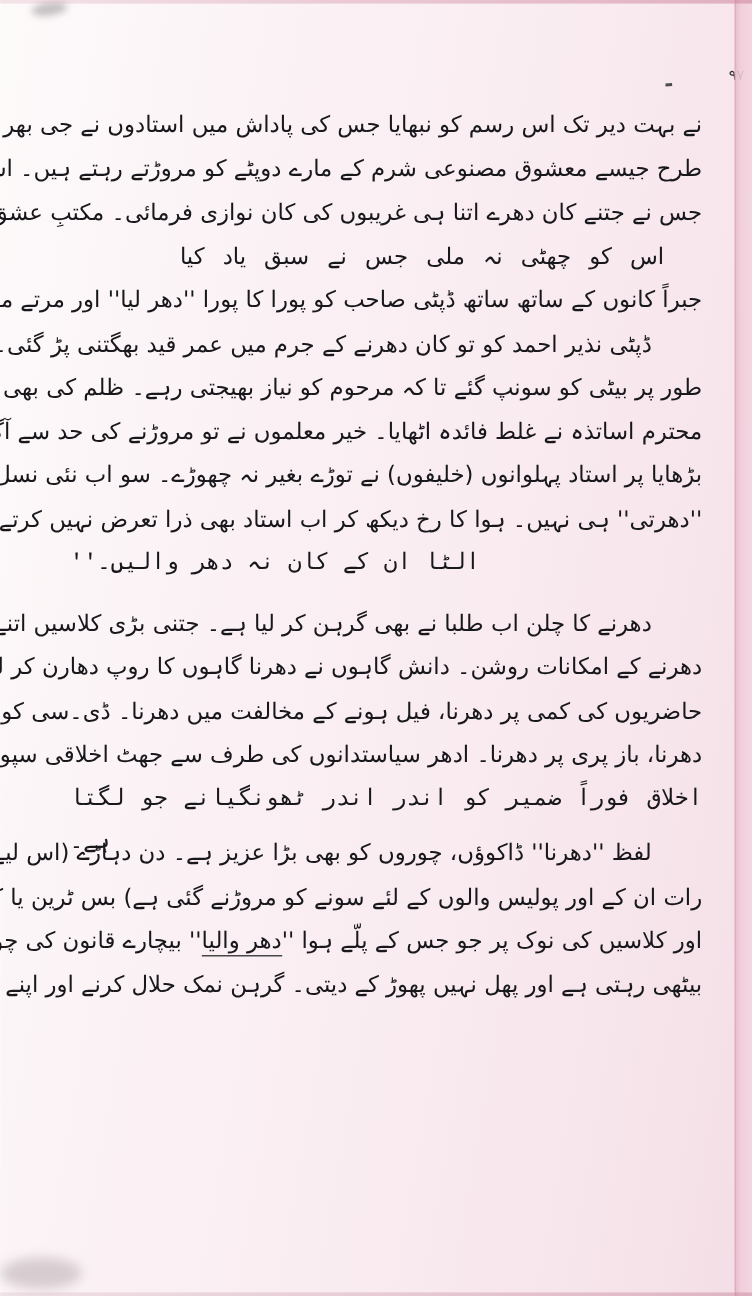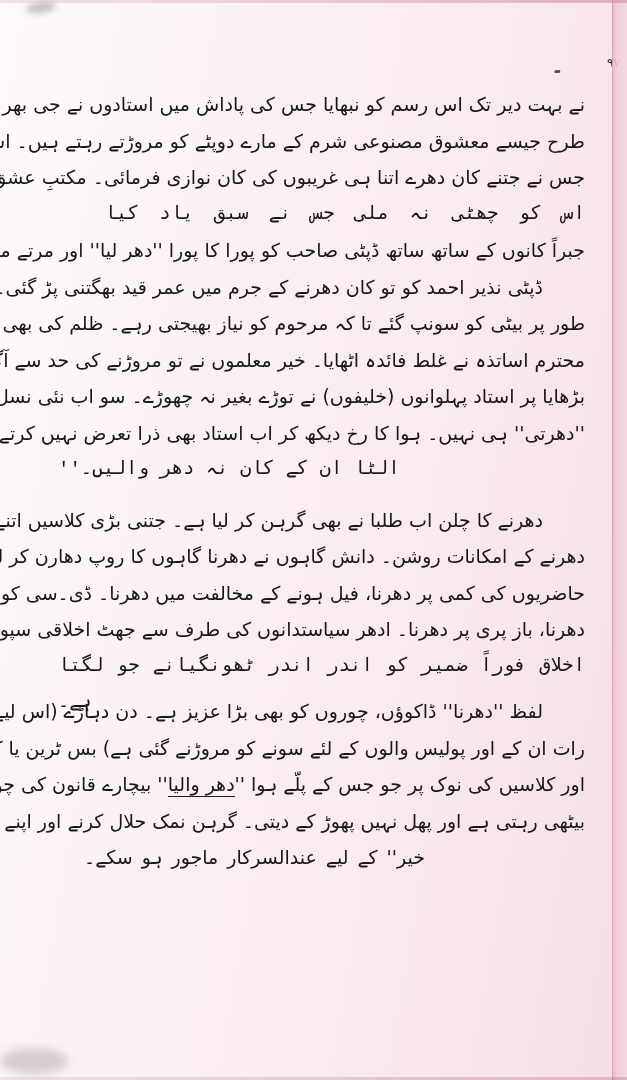--- a/index.html
+++ b/index.html
@@ -56,21 +56,20 @@
     height:36.5px;line-height:36.5px;white-space:nowrap;
     text-align:justify;text-align-last:justify;text-justify:inter-word;
     overflow:visible;
   }
   .line.indent-first{padding-right:42px;}
   .line.end-left{text-align-last:left;white-space:normal;font-family:Liberation Mono, monospace;}
   .line.end-inset{text-align-last:justify;padding-right:160px;padding-left:26px;}
   .line.verse{
     text-align:center;text-align-last:center;word-spacing:9px;
     padding-left:60px;
-    font-family:Liberation Mono, monospace;
   }
   .ul{border-bottom:1.5px solid #1c1c22;padding-bottom:1px;}
 </style>
 </head>
 <body>
 
 <div class="scan">
   <div class="smudge-top-left"></div>
   <div class="dash-mark">-</div>
   <div class="page-number">۹۷</div>
@@ -98,21 +97,20 @@
         <div class="line"><span>دھرنے کے امکانات روشن۔ دانش گاہوں نے دھرنا گاہوں کا روپ دھارن کر لیا ہے۔</span></div>
         <div class="line"><span>حاضریوں کی کمی پر دھرنا، فیل ہونے کے مخالفت میں دھرنا۔ ڈی۔سی کو چلتا کرنا مقصود ہو تو</span></div>
         <div class="line"><span>دھرنا، باز پری پر دھرنا۔ ادھر سیاستدانوں کی طرف سے جھٹ اخلاقی سپورٹ حاضر کیونکہ</span></div>
         <div class="line end-left"><span>اخلاق فوراً ضمیر کو اندر اندر ٹھونگیانے جو لگتا ہے۔</span></div>
       </div>
       <div class="para gap-sm">
         <div class="line indent-first"><span>لفظ ''دھرنا'' ڈاکوؤں، چوروں کو بھی بڑا عزیز ہے۔ دن دہاڑے (اس لیے کہ</span></div>
         <div class="line"><span>رات ان کے اور پولیس والوں کے لئے سونے کو مروڑنے گئی ہے) بس ٹرین یا کسی گھر میں گھسے</span></div>
         <div class="line"><span>اور کلاسیں کی نوک پر جو جس کے پلّے ہوا ''</span><span class="ul">دھر والیا</span><span>'' بیچارے قانون کی چودھراہٹ ''</span><span class="ul">دھری</span></div>
         <div class="line"><span>بیٹھی رہتی ہے اور پھل نہیں پھوڑ کے دیتی۔ گرہن نمک حلال کرنے اور اپنے ہونے کے جواز</span></div>
-        <div class="line end-inset"><span>خیر'' کے لیے عندالسرکار ماجور ہو سکے۔</span></div>
       </div>
     </div>
 
   <div class="smudge-bottom-left"></div>
   <div class="edge-right"></div>
   <div class="edge-top"></div>
   <div class="edge-bottom"></div>
 </div>
 
 </body></html>

